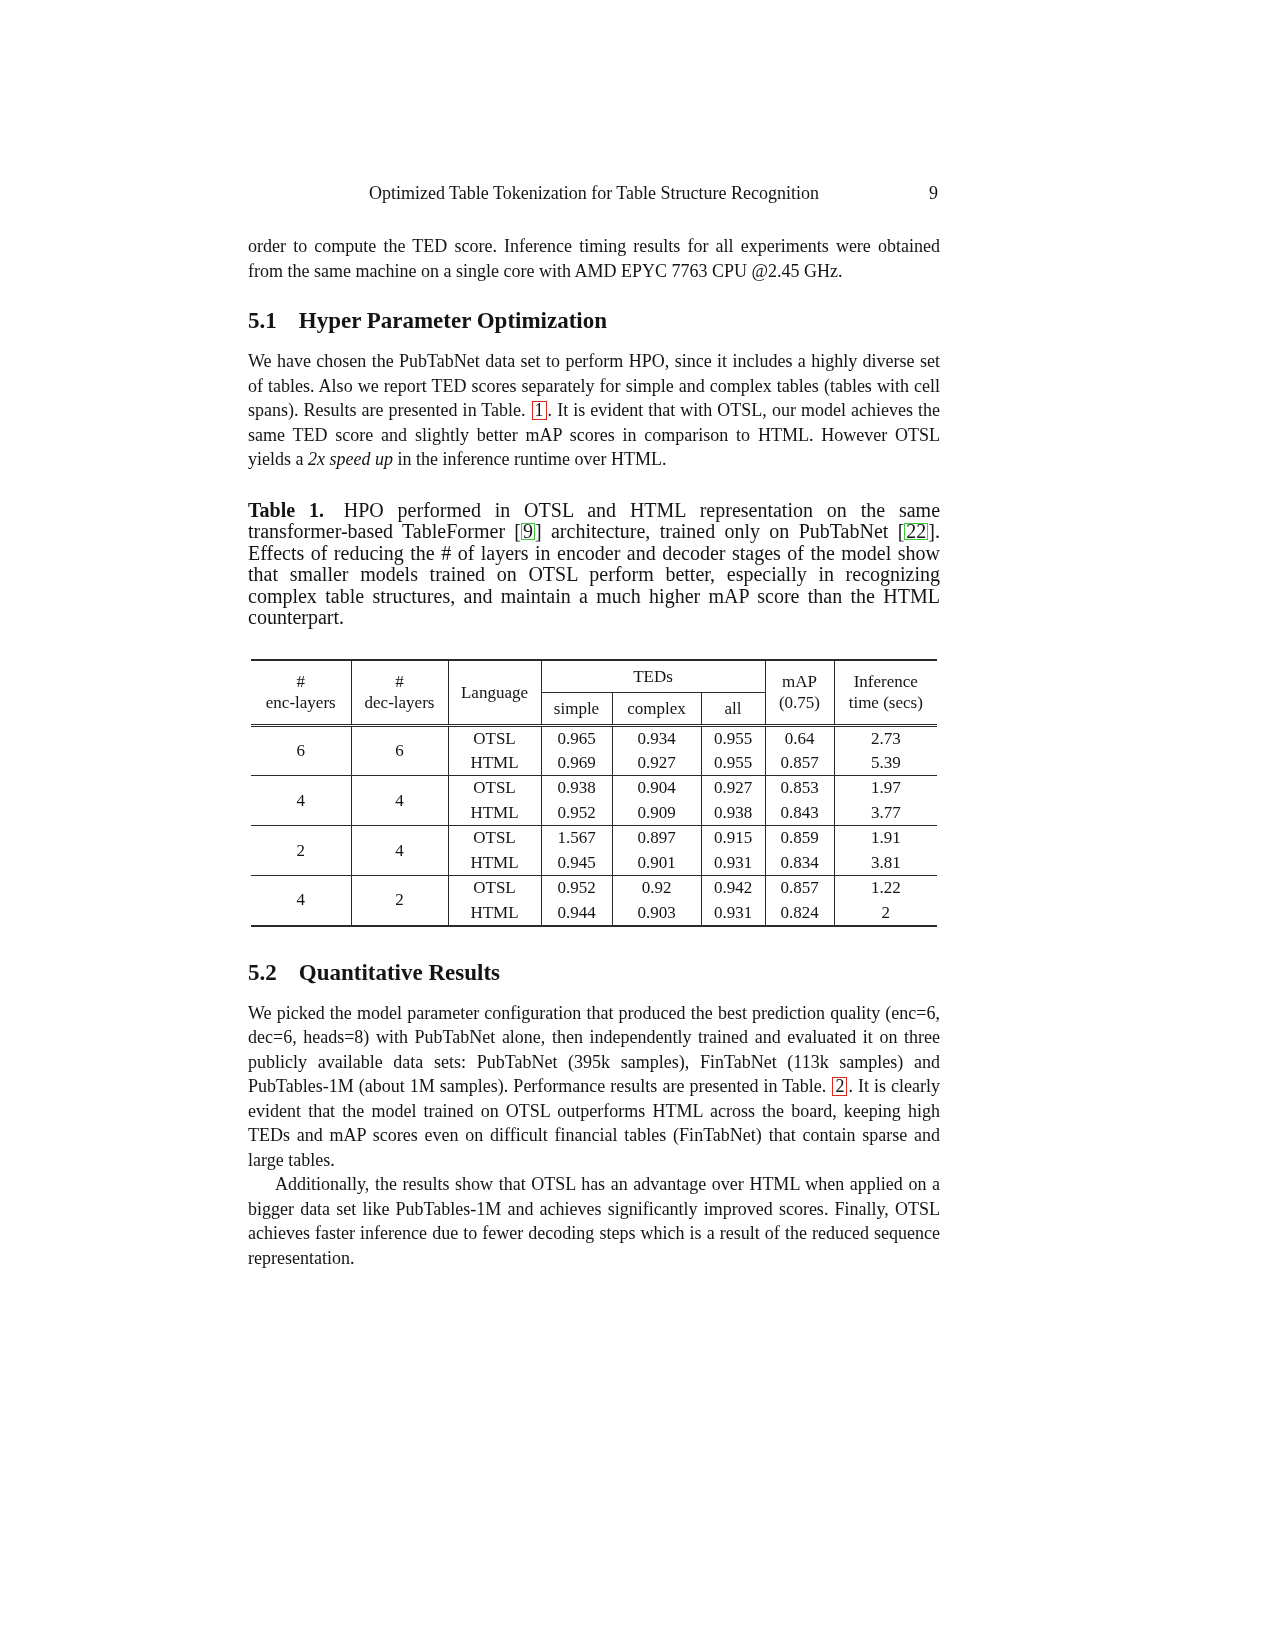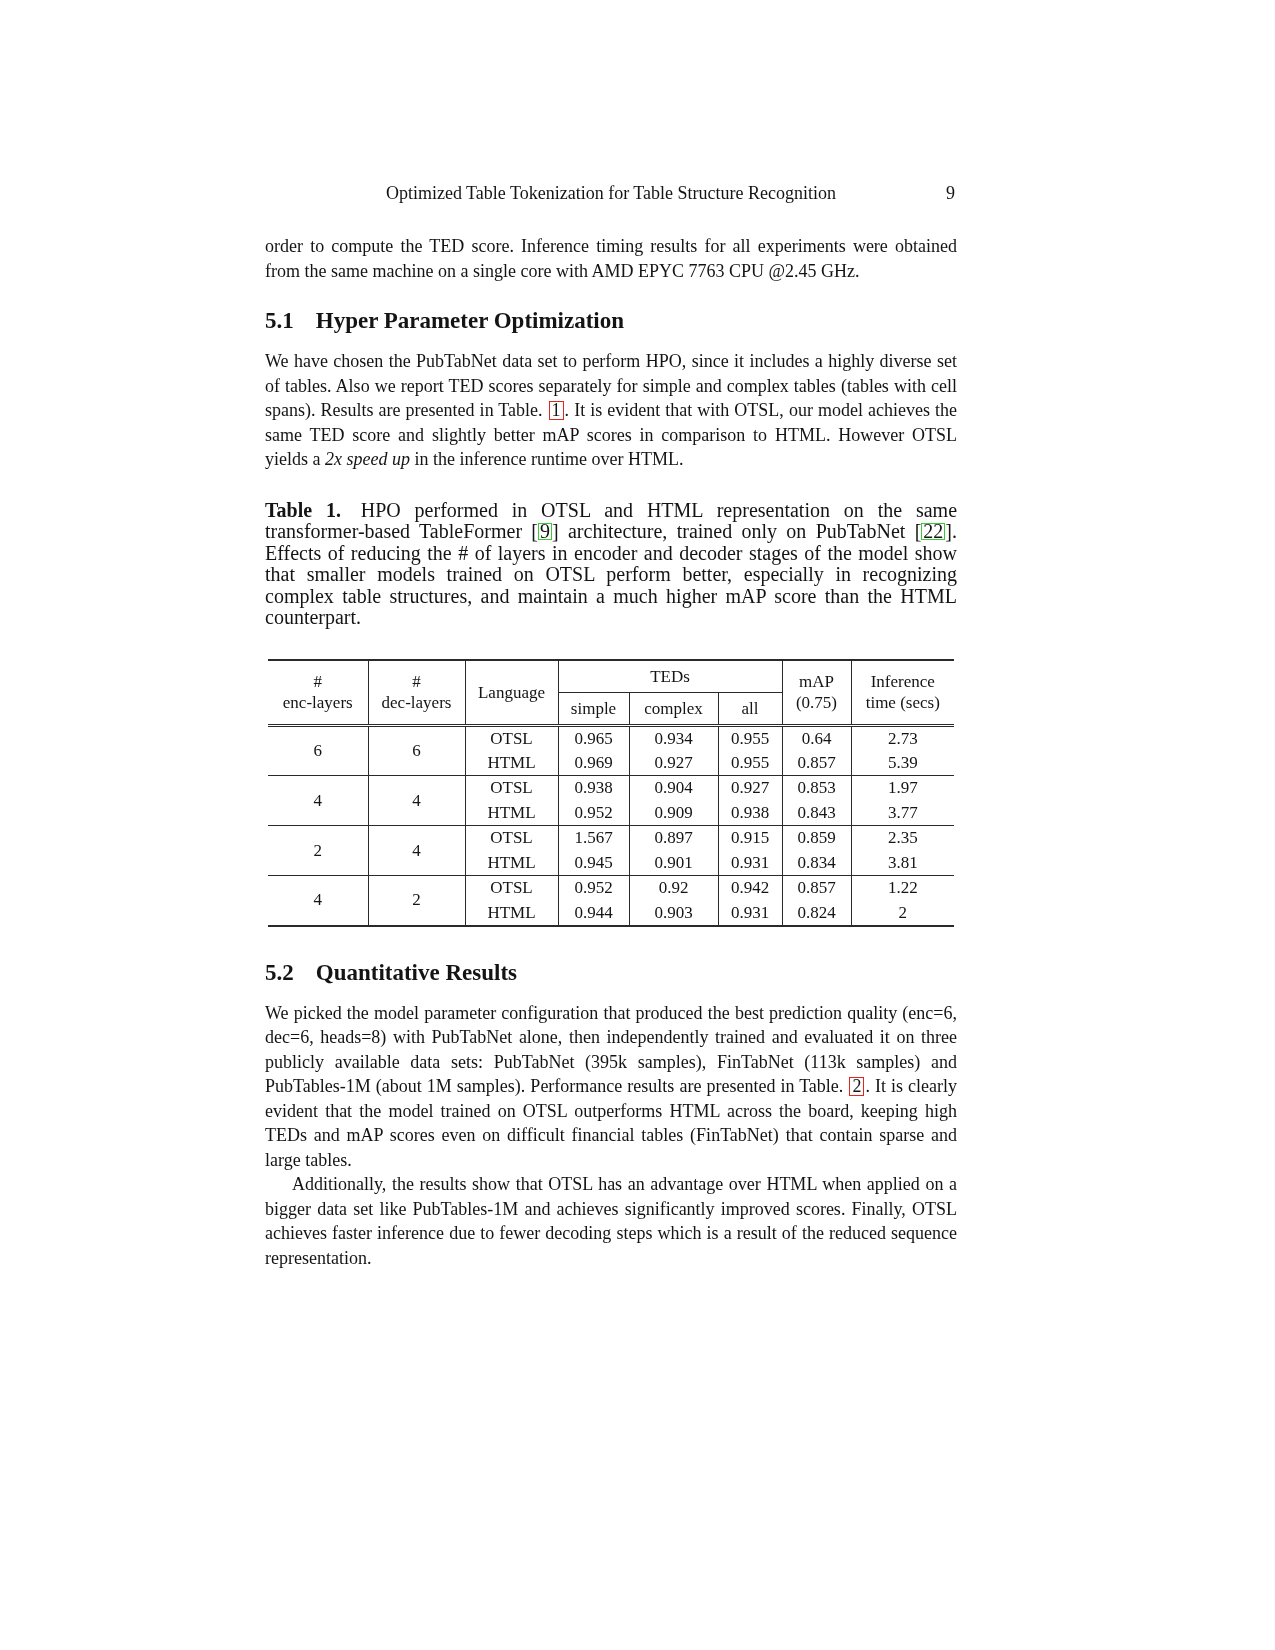--- a/index.html
+++ b/index.html
@@ -8,21 +8,21 @@
     position: relative;
     width: 1275px;
     height: 1650px;
     background: #ffffff;
     font-family: "Liberation Serif", "DejaVu Serif", serif;
     color: #141414;
     overflow: hidden;
   }
   .content {
     position: absolute;
-    left: 265px;
+    left: 248px;
     top: 183px;
     width: 692px;
   }
   
   .running-header {
     position: relative;
     font-size: 18px;
     height: 22px;
     margin-bottom: 29px;
   }
@@ -184,21 +184,21 @@
           </tr>
 
           <tr>
             <td rowspan="2" class="br bb">2</td>
             <td rowspan="2" class="br bb">4</td>
             <td class="br">OTSL</td>
             <td class="br">1.567</td>
             <td class="br">0.897</td>
             <td class="br">0.915</td>
             <td class="br bd">0.859</td>
-            <td class="bd">2.35</td>
+            <td class="bd">1.91</td>
           </tr>
           <tr>
             <td class="br bb">HTML</td>
             <td class="br bb">0.945</td>
             <td class="br bb">0.901</td>
             <td class="br bb bd">0.931</td>
             <td class="br bb">0.834</td>
             <td class="bb">3.81</td>
           </tr>
 

